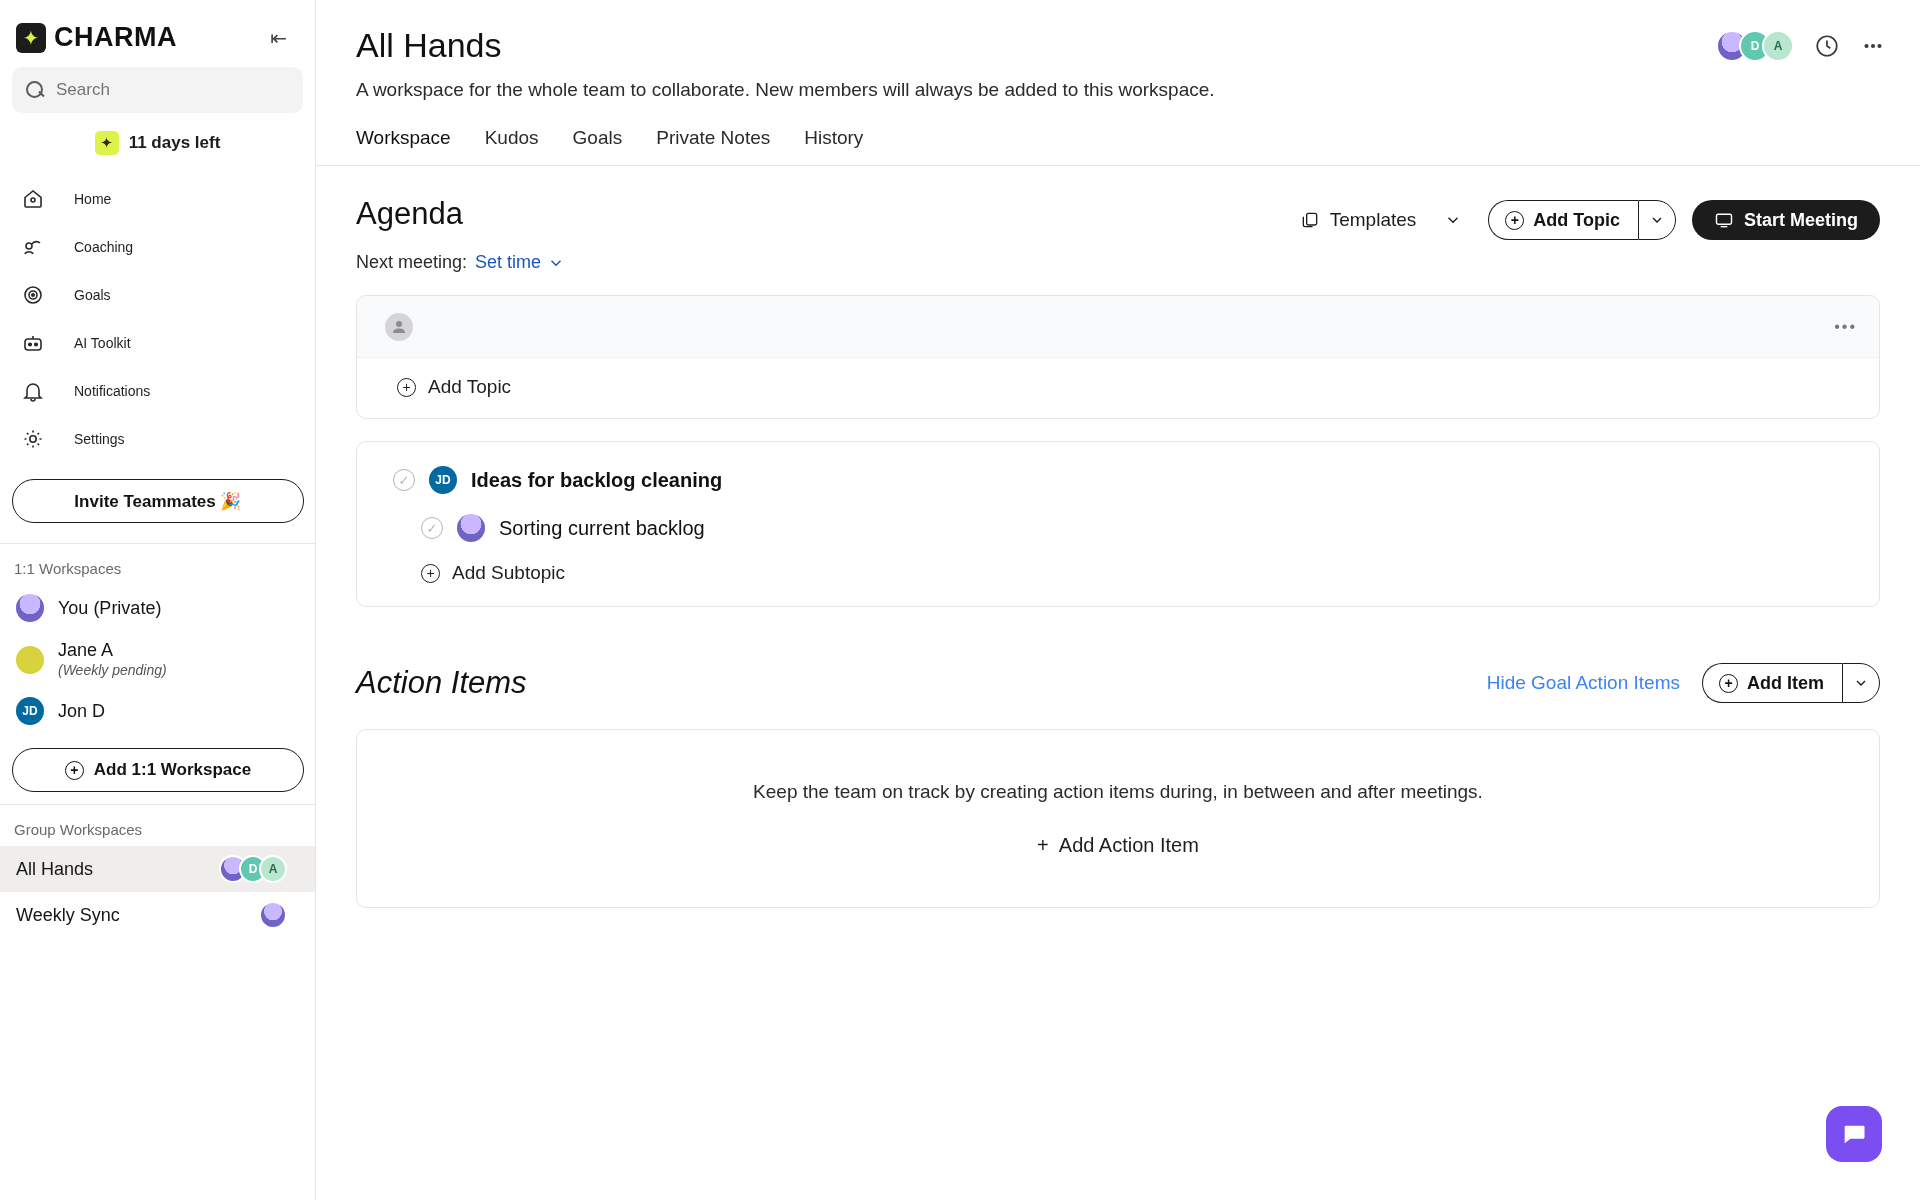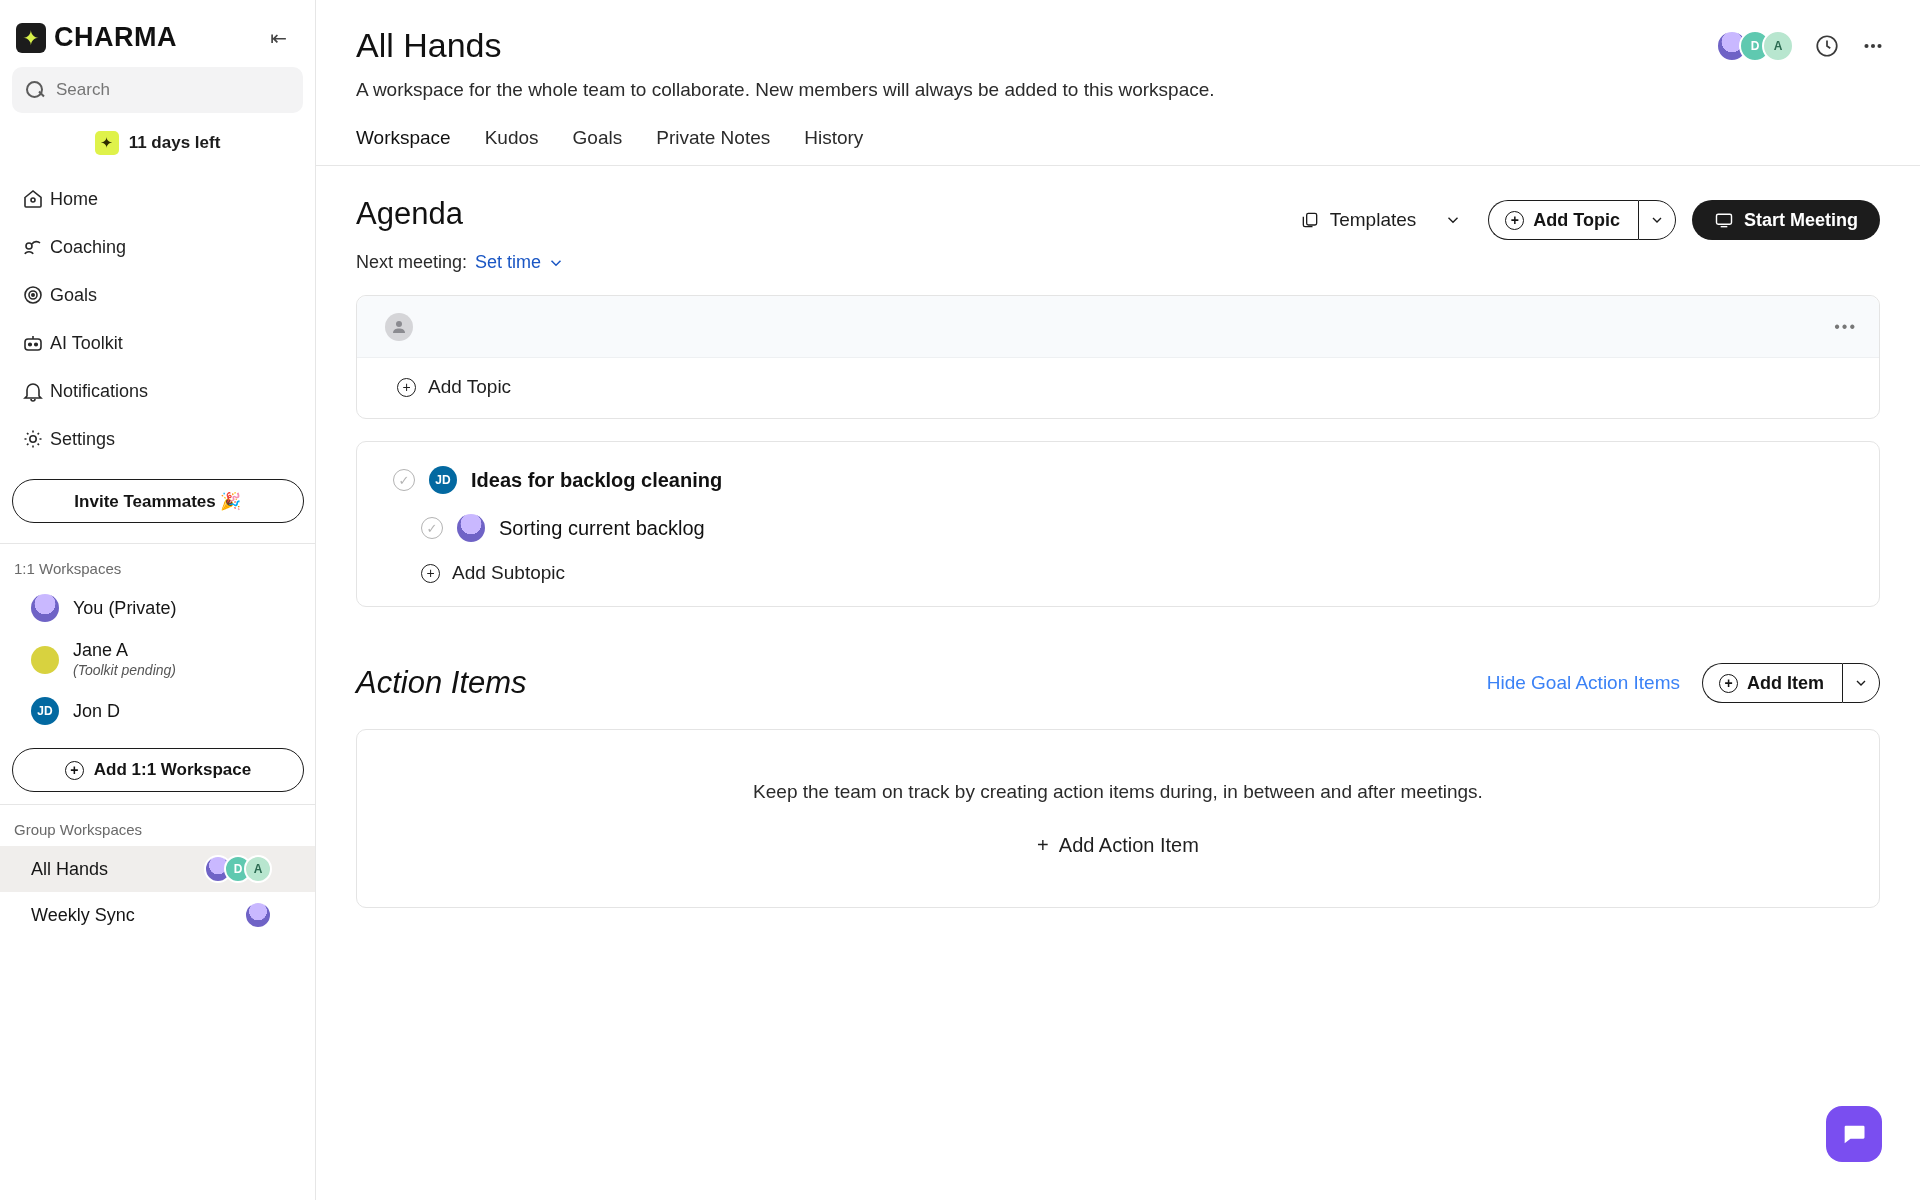--- a/index.html
+++ b/index.html
@@ -60,22 +60,22 @@
   }
   .trial-badge {
     width: 24px; height: 24px; border-radius: 5px; background: #dff24a;
     display: flex; align-items: center; justify-content: center;
     color: #2c2c00; font-size: 15px;
   }
   .trial-text { font-size: 17px; font-weight: bold; color: #1c1c1c; }
 
   .nav { padding: 6px 0 0 0; }
   .nav-item {
-    display: flex; align-items: center; gap: 4px;
-    padding: 11px 20px; cursor: pointer; font-size: 18px; color: #1f1f1f;
+    display: flex; align-items: center; gap: 28px;
+    padding: 11px 20px; cursor: pointer; font-size: 14px; color: #1f1f1f;
   }
   .nav-ico {
     width: 26px; height: 26px; flex: none;
     display: flex; align-items: center; justify-content: center;
     color: #2a2a2a;
   }
   .nav-ico svg { display: block; }
 
   .invite-wrap { padding: 16px 12px 18px 12px; }
   .invite-btn {
@@ -83,21 +83,21 @@
     background: #fff; font-size: 17px; font-weight: bold; color: #141414;
     display: flex; align-items: center; justify-content: center; gap: 8px;
     cursor: pointer; font-family: inherit;
   }
   .sb-divider { height: 1px; background: #e6e6e6; margin: 2px 0 0 0; }
   .sb-section-label {
     font-size: 15px; color: #6a6a6a; padding: 16px 14px 8px 14px;
   }
   .ws-item {
     display: flex; align-items: center; gap: 14px;
-    padding: 9px 31px; cursor: pointer;
+    padding: 9px 16px; cursor: pointer;
   }
   .ws-item.active { background: #f0eeec; }
   .avatar {
     width: 28px; height: 28px; border-radius: 50%; flex: none;
     display: flex; align-items: center; justify-content: center;
     font-size: 12px; font-weight: bold; color: #fff;
   }
   .av-photo {
     background: radial-gradient(circle at 50% 35%, #c9b8ff 0 45%, #6f63c6 46% 100%);
   }
@@ -336,21 +336,21 @@
     <div class="sb-section-label">1:1 Workspaces</div>
 
     <div class="ws-item">
       <span class="avatar av-photo"></span>
       <span class="ws-name">You (Private)</span>
     </div>
     <div class="ws-item">
       <span class="avatar av-yellow"></span>
       <span>
         <span class="ws-name">Jane A</span><br>
-        <span class="ws-sub">(Toolkit pending)</span>
+        <span class="ws-sub">(Weekly pending)</span>
       </span>
     </div>
     <div class="ws-item">
       <span class="avatar av-green">JD</span>
       <span class="ws-name">Jon D</span>
     </div>
 
     <div class="add-ws-wrap">
       <button class="add-ws-btn">
         <span class="plus-circ">+</span>

